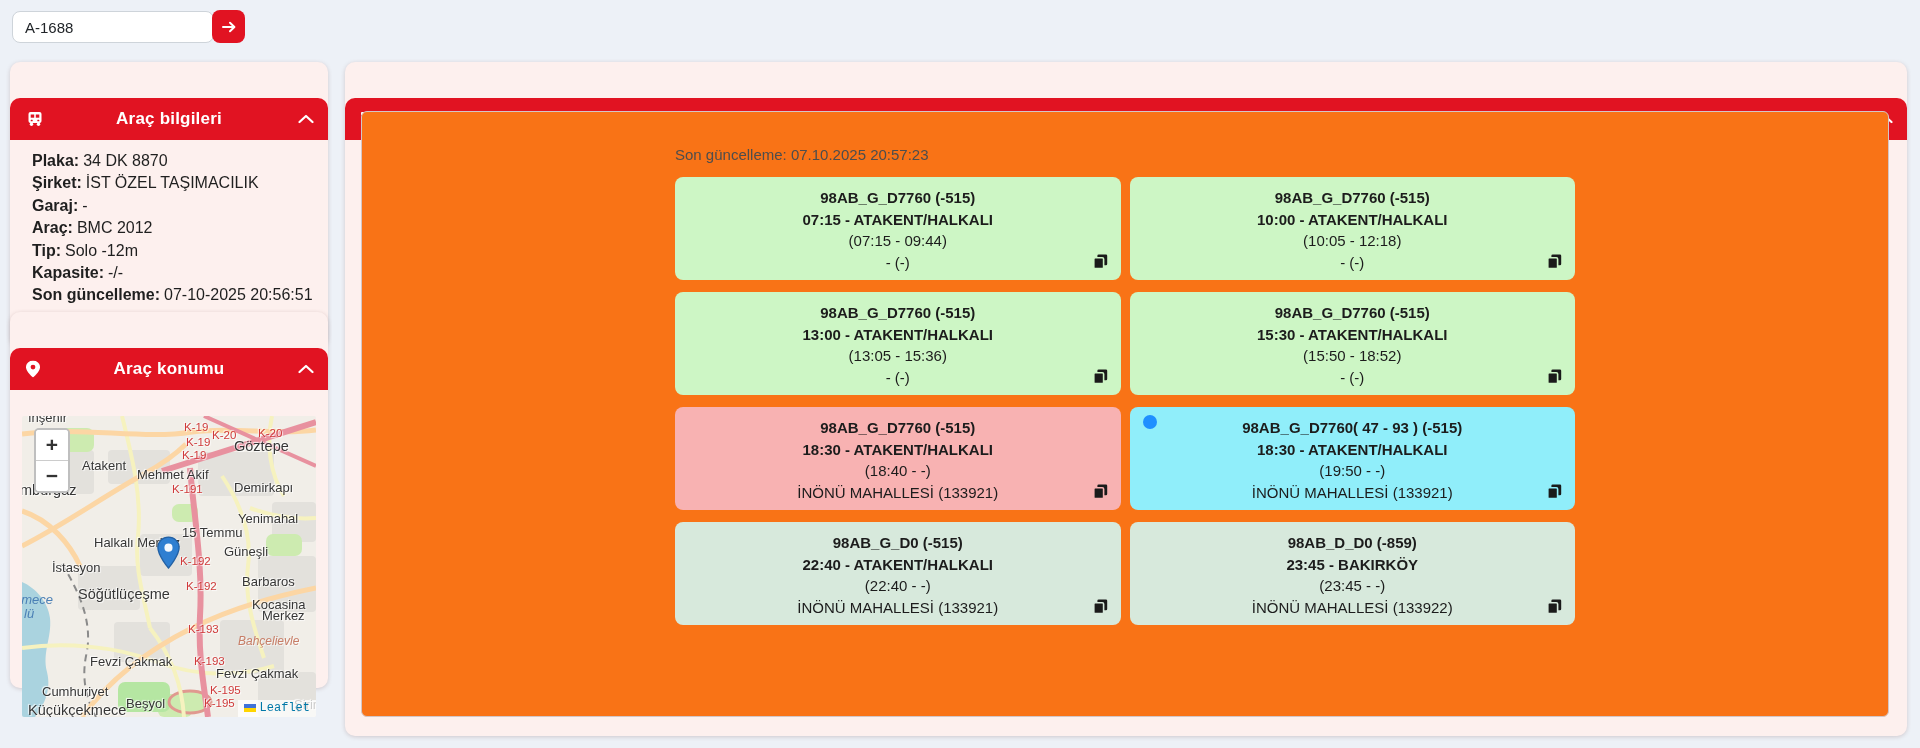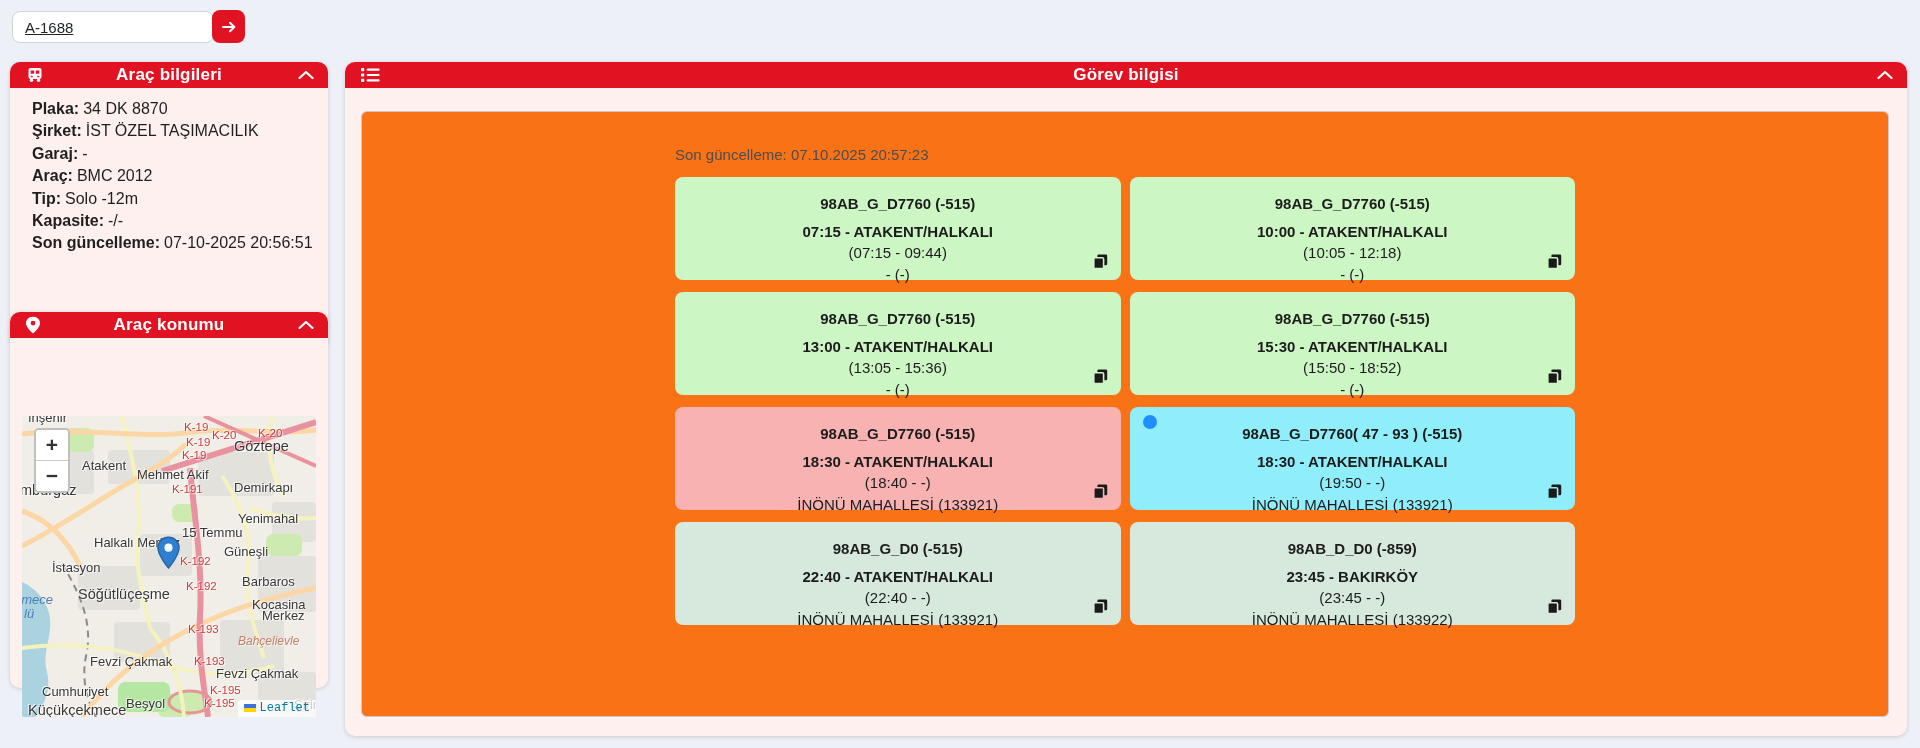--- a/index.html
+++ b/index.html
@@ -1,29 +1,29 @@
 <!DOCTYPE html>
 <html><head>
 <meta charset="utf-8">
 <style>
   html,body{margin:0;padding:0;width:1920px;height:748px;overflow:hidden;
     background:#edf1f7;font-family:"Liberation Sans","DejaVu Sans",sans-serif;
     -webkit-font-smoothing:antialiased;}
   
   #search-input{position:absolute;left:12px;top:11px;width:176px;height:30px;
     border:1px solid #ced4da;border-radius:8px;background:#fff;padding:0 12px;
-    font-size:15px;color:#212529;font-family:inherit;outline:none;text-decoration:underline;}
+    font-size:15px;color:#212529;font-family:inherit;outline:none;}
   #search-btn{position:absolute;left:212px;top:10px;width:33px;height:33px;
     background:#e11322;border:none;border-radius:8px;display:flex;
     align-items:center;justify-content:center;cursor:pointer;}
   
   .panel{position:absolute;background:#fdf0ee;border-radius:10px;
     box-shadow:0 1px 4px rgba(100,60,60,.22);}
-  .panel-header{height:26px;background:#e11322;border-radius:10px 10px 0 0;
-    display:flex;align-items:center;color:#fff;position:relative;}
+  .panel-header{height:42px;background:#e11322;border-radius:10px 10px 0 0;
+    display:flex;align-items:center;color:#fff;position:relative;margin-top:36px;}
   .panel-title{flex:1;text-align:center;font-weight:700;font-size:17px;letter-spacing:.2px;}
   .hdr-icon-left{position:absolute;left:16px;top:50%;transform:translateY(-50%);display:flex;}
   .hdr-icon-right{position:absolute;right:14px;top:50%;transform:translateY(-50%);display:flex;cursor:pointer;}
   
   #vehicle-info{left:10px;top:62px;width:318px;height:285px;}
   .vi-body{padding:10px 14px 12px 22px;font-size:16px;color:#1f1f1f;line-height:22.4px;}
   .vi-row b{font-weight:700;margin-right:4px;}
   
   #vehicle-location{left:10px;top:312px;width:318px;height:376px;}
   #map{position:absolute;left:12px;top:59px;width:294px;height:301px;overflow:hidden;
@@ -50,21 +50,21 @@
   #tasks-panel{left:345px;top:62px;width:1562px;height:674px;}
   #tasks-box{position:absolute;left:16px;top:49px;width:1528px;height:606px;
     background:#f97316;border:1px solid #d3c6c6;border-radius:6px;box-sizing:border-box;}
   #tasks-inner{width:900px;margin:0 auto;padding-top:34px;}
   #last-update{font-size:15px;color:#4d4d4d;margin-bottom:14px;}
   #cards-grid{display:grid;grid-template-columns:1fr 1fr;column-gap:9px;row-gap:12px;
     grid-auto-rows:103px;}
   .card{position:relative;border-radius:8px;text-align:center;padding-top:10px;
     font-size:15px;color:#1c1c1c;line-height:21.5px;box-sizing:border-box;cursor:pointer;
     background:var(--cbg);}
-  .card .b{font-weight:700;margin-top:6px;}
+  .card .b{font-weight:700;}
   .card.green{--cbg:#cdf6c5;}
   .card.red{--cbg:#f8b2b2;}
   .card.cyan{--cbg:#90eefa;}
   .card.muted{--cbg:#d7e9dc;}
   .copy-ic{position:absolute;right:13px;bottom:11px;cursor:pointer;display:flex;}
   .copy-front{stroke:var(--cbg);}
   .live-dot{position:absolute;left:13px;top:8px;width:14px;height:14px;border-radius:50%;
     background:#1f8fff;}
 </style>
 </head>

